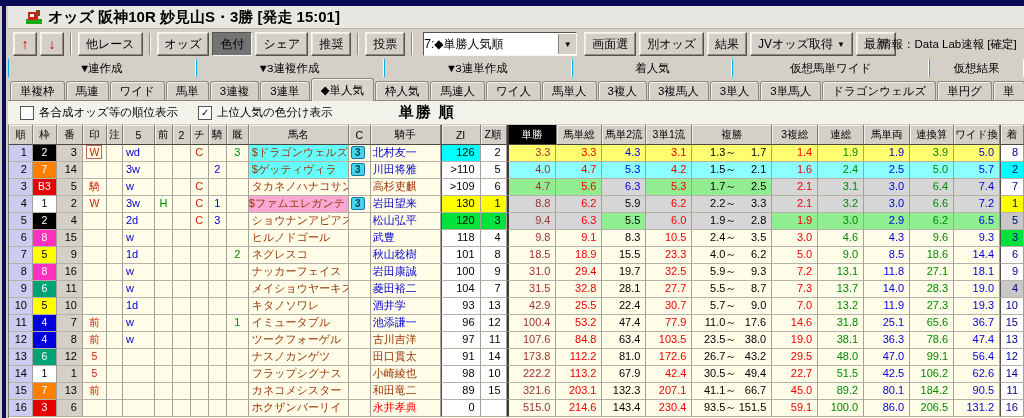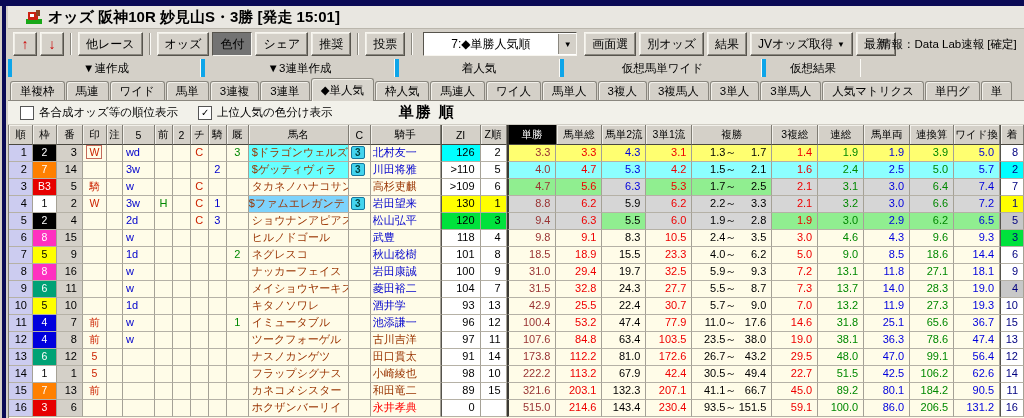--- a/index.html
+++ b/index.html
@@ -15,29 +15,29 @@
 
   .toolbar{height:30px;display:flex;align-items:center;gap:3px;padding-left:5px;background:#d4d0c8;position:relative;}
   .tbtn{height:22px;display:flex;align-items:center;justify-content:center;padding:0 7px;font-size:12px;
         background:#d4d0c8;border:1px solid;border-color:#f8f6f0 #57544d #57544d #f8f6f0;
         box-shadow:inset -1px -1px 0 #8a877f,inset 1px 1px 0 #efede6;white-space:nowrap;cursor:default;}
   .tbtn.pressed{border-color:#57544d #f8f6f0 #f8f6f0 #57544d;box-shadow:none;background:#737373;}
   .arrowbtn{width:22px;padding:0;color:#cc0000;font-weight:bold;font-size:14px;}
   .sep{width:0;height:22px;border-left:1px solid #8a877f;border-right:1px solid #fbfaf6;margin:0 3px;}
   .combo{height:22px;width:152px;background:#fff;border:1px solid;border-color:#57544d #f8f6f0 #f8f6f0 #57544d;
          display:flex;align-items:center;font-size:12px;margin:0 4px;}
-  .combo .cval{flex:1;white-space:nowrap;overflow:hidden;margin-left:27px;}
+  .combo .cval{flex:1;white-space:nowrap;overflow:hidden;}
   .combo .cbtn{width:17px;height:20px;background:#d4d0c8;border-left:1px solid #8a877f;
                display:flex;align-items:center;justify-content:center;font-size:8px;}
   .ddarrow{font-size:8px;margin-left:4px;}
   .tinfo{position:absolute;left:872px;top:8px;font-size:11.5px;white-space:nowrap;}
 
   .grouprow{height:18px;display:flex;background:#d4d0c8;font-size:11.5px;}
-  .grp{display:flex;align-items:center;justify-content:center;border-left:4px solid #0ea5e9;
-       border-right:1px solid #fbfaf6;white-space:nowrap;overflow:hidden;}
+  .grp{display:flex;align-items:center;justify-content:center;border-left:1px solid #0ea5e9;
+       border-right:1px solid #fbfaf6;white-space:nowrap;overflow:hidden;font-family:Liberation Mono, monospace;}
 
   .tabrow{height:23px;display:flex;align-items:flex-end;background:#d4d0c8;border-bottom:1px solid #8a877f;padding-left:2px;}
   .tab{height:18px;display:flex;align-items:center;padding:0 9px;font-size:11.5px;background:#d4d0c8;
        border:1px solid #8a877f;border-bottom:none;border-radius:3px 3px 0 0;margin-right:1px;
        box-shadow:inset 1px 1px 0 #f2f0ea;white-space:nowrap;}
   .tab.active{height:22px;margin-bottom:-1px;background:#d8d5cd;z-index:2;}
 
   .optrow{height:23px;display:flex;align-items:center;background:#f2f1ea;font-size:11.5px;
           padding-left:12px;border-bottom:1px solid #cfccc3;}
   .cbox{width:12px;height:12px;background:#fff;border:1px solid #555;display:flex;align-items:center;
@@ -104,20 +104,21 @@
     <div class="tbtn">
       <span>JVオッズ取得</span>
       <span class="ddarrow">▼</span>
     </div>
     <div class="tbtn">最新</div>
     <span class="tinfo">情報：Data Lab速報 [確定]</span>
   </div>
 
   <div class="grouprow" id="grouprow">
       <div class="grp" style="width: 188px;">▼連作成</div>
+      <div class="grp" style="width: 188px;">▼3連複作成</div>
       <div class="grp" style="width: 189px;">▼3連単作成</div>
       <div class="grp" style="width: 160px;">着人気</div>
       <div class="grp" style="width: 197px;">仮想馬単ワイド</div>
       <div class="grp" style="width: 94px;">仮想結果</div>
     </div>
   <div class="tabrow" id="tabrow">
       <div class="tab">単複枠</div>
       <div class="tab">馬連</div>
       <div class="tab">ワイド</div>
       <div class="tab">馬単</div>
@@ -125,21 +126,21 @@
       <div class="tab">3連単</div>
       <div class="tab active">◆単人気</div>
       <div class="tab">枠人気</div>
       <div class="tab">馬連人</div>
       <div class="tab">ワイ人</div>
       <div class="tab">馬単人</div>
       <div class="tab">3複人</div>
       <div class="tab">3複馬人</div>
       <div class="tab">3単人</div>
       <div class="tab">3単馬人</div>
-      <div class="tab">人気マトリクス</div>
+      <div class="tab">ドラゴンウェルズ</div>
       <div class="tab">単円グ</div>
       <div class="tab">単</div>
     </div>
 
   <div class="optrow">
     <span class="cbox"></span>
     <span class="optlabel">各合成オッズ等の順位表示</span>
     <span class="cbox" id="cb2">✓</span>
     <span class="optlabel">上位人気の色分け表示</span>
     <span class="opt-title">単勝 順</span>
@@ -276,21 +277,21 @@
         <div class="c ct" style="width: 24px; background: rgb(255, 255, 255); color: rgb(0, 0, 0); font-size: 10.5px;">1</div>
         <div class="c rt" style="width: 26px; background: rgb(212, 208, 200);">2</div>
         <div class="c ct" style="width: 24px; color: rgb(204, 34, 0); font-size: 10.5px;"><span>W</span></div>
         <div class="c " style="width: 16px;"></div>
         <div class="c " style="width: 32px; color: rgb(0, 0, 204); padding-left: 3px;">3w</div>
         <div class="c ct" style="width: 18px; color: rgb(0, 136, 0);">H</div>
         <div class="c ct" style="width: 18px;"></div>
         <div class="c ct" style="width: 18px; color: rgb(204, 34, 0);">C</div>
         <div class="c ct" style="width: 18px; color: rgb(0, 0, 204);">1</div>
         <div class="c ct" style="width: 22px; color: rgb(0, 136, 0);"></div>
-        <div class="c " style="width: 100px; color: rgb(153, 51, 0); padding-left: 0; background: #7dd3fc;">$ファムエレガンテ</div>
+        <div class="c " style="width: 100px; color: rgb(153, 51, 0); padding-left: 0; background: #f9a8d4;">$ファムエレガンテ</div>
         <div class="c " style="width: 22px;"><span class="badge">3</span></div>
         <div class="c " style="width: 70px; color: rgb(0, 0, 204); padding-left: 2px;">岩田望来</div>
         <div class="c rt medL" style="width: 40px; background: rgb(255, 255, 0);">130</div>
         <div class="c rt" style="width: 26px; background: rgb(255, 255, 0);">1</div>
         <div class="c rt thickL" style="width: 50px; color: rgb(153, 51, 51); background: rgb(214, 214, 214);">8.8</div>
         <div class="c rt" style="width: 46px; color: rgb(238, 0, 0); background: rgb(214, 214, 214);">6.2</div>
         <div class="c rt" style="width: 44px; color: rgb(0, 0, 0); background: rgb(214, 214, 214);">5.9</div>
         <div class="c rt" style="width: 46px; color: rgb(238, 0, 0); background: rgb(214, 214, 214);">6.2</div>
         <div class="c " style="width: 80px; background: rgb(214, 214, 214); display: flex;">
           <span style="width: 44px; text-align: right;">2.2～</span>
@@ -443,21 +444,21 @@
         <div class="c ct" style="width: 18px; color: rgb(204, 34, 0);"></div>
         <div class="c ct" style="width: 18px; color: rgb(0, 0, 204);"></div>
         <div class="c ct" style="width: 22px; color: rgb(0, 136, 0);"></div>
         <div class="c " style="width: 100px; color: rgb(153, 51, 0); padding-left: 3px;">メイショウヤーキス</div>
         <div class="c " style="width: 22px;"></div>
         <div class="c " style="width: 70px; color: rgb(0, 0, 204); padding-left: 2px;">菱田裕二</div>
         <div class="c rt medL" style="width: 40px; background: rgb(255, 255, 255);">104</div>
         <div class="c rt" style="width: 26px; background: rgb(255, 255, 255);">7</div>
         <div class="c rt thickL" style="width: 50px; color: rgb(153, 51, 51);">31.5</div>
         <div class="c rt" style="width: 46px; color: rgb(238, 0, 0);">32.8</div>
-        <div class="c rt" style="width: 44px; color: rgb(0, 0, 0);">24.3</div>
+        <div class="c rt" style="width: 44px; color: rgb(0, 0, 0);">28.1</div>
         <div class="c rt" style="width: 46px; color: rgb(238, 0, 0);">27.7</div>
         <div class="c " style="width: 80px; display: flex;">
           <span style="width: 44px; text-align: right;">5.5～</span>
           <span style="flex: 1 1 0%; text-align: right; padding-right: 5px;">8.7</span>
         </div>
         <div class="c rt" style="width: 46px; color: rgb(238, 0, 0);">7.3</div>
         <div class="c rt" style="width: 46px; color: rgb(0, 136, 0);">13.7</div>
         <div class="c rt" style="width: 46px; color: rgb(0, 0, 221);">14.0</div>
         <div class="c rt" style="width: 44px; color: rgb(0, 136, 0);">28.3</div>
         <div class="c rt" style="width: 46px; color: rgb(0, 0, 221);">19.0</div>

